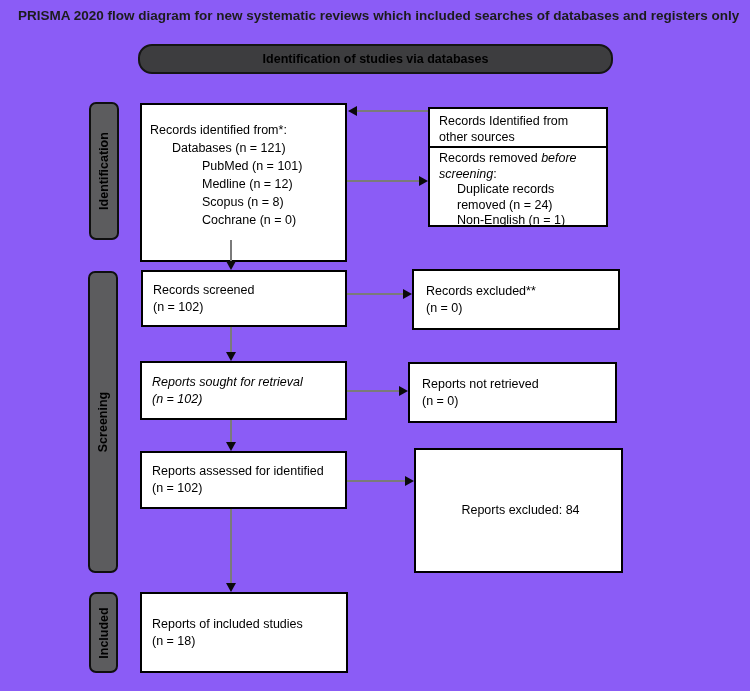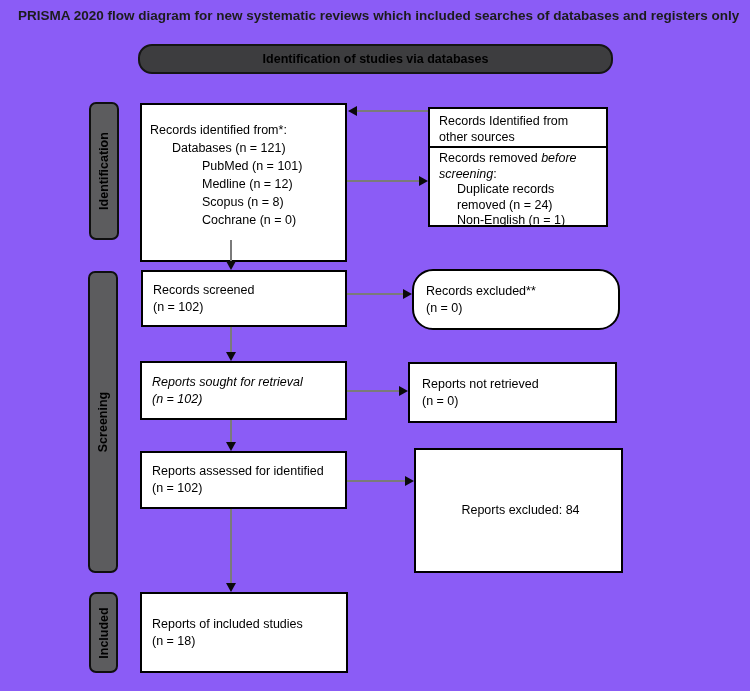--- a/index.html
+++ b/index.html
@@ -53,21 +53,21 @@
     font-size:12.5px;line-height:17px;color:#000000;
   }
   .vcenter{display:flex;flex-direction:column;justify-content:center;}
   .box-identified{left:140px;top:103px;width:207px;height:159px;padding:16px 4px 0 8px;line-height:18px;}
   .ind1{padding-left:22px;}
   .ind2{padding-left:52px;}
   .box-other-sources{left:428px;top:83px;width:180px;height:56px;padding:4px 12px 0 9px;line-height:16px;margin-top:24px;}
   .box-removed{left:428px;top:146px;width:180px;height:81px;padding:3px 4px 0 9px;line-height:15.5px;}
   .box-removed .items{padding-left:18px;}
   .box-screened{left:141px;top:270px;width:206px;height:57px;padding-left:10px;}
-  .box-records-excluded{left:412px;top:269px;width:208px;height:61px;padding-left:12px;border-radius:21px;}
+  .box-records-excluded{left:412px;top:269px;width:208px;height:61px;padding-left:12px;}
   .box-sought{left:140px;top:361px;width:207px;height:59px;padding-left:10px;font-style:italic;}
   .box-not-retrieved{left:408px;top:362px;width:209px;height:61px;padding-left:12px;}
   .box-assessed{left:140px;top:451px;width:207px;height:58px;padding-left:10px;}
   .box-reports-excluded{left:414px;top:448px;width:209px;height:125px;padding-left:4px;align-items:center;}
   .box-included-studies{left:140px;top:592px;width:208px;height:81px;padding-left:10px;}
   .vline{position:absolute;width:2px;background:var(--line);}
   .hline{position:absolute;height:2px;background:var(--line);}
   .ah-down{
     position:absolute;width:0;height:0;
     border-left:5px solid transparent;border-right:5px solid transparent;

